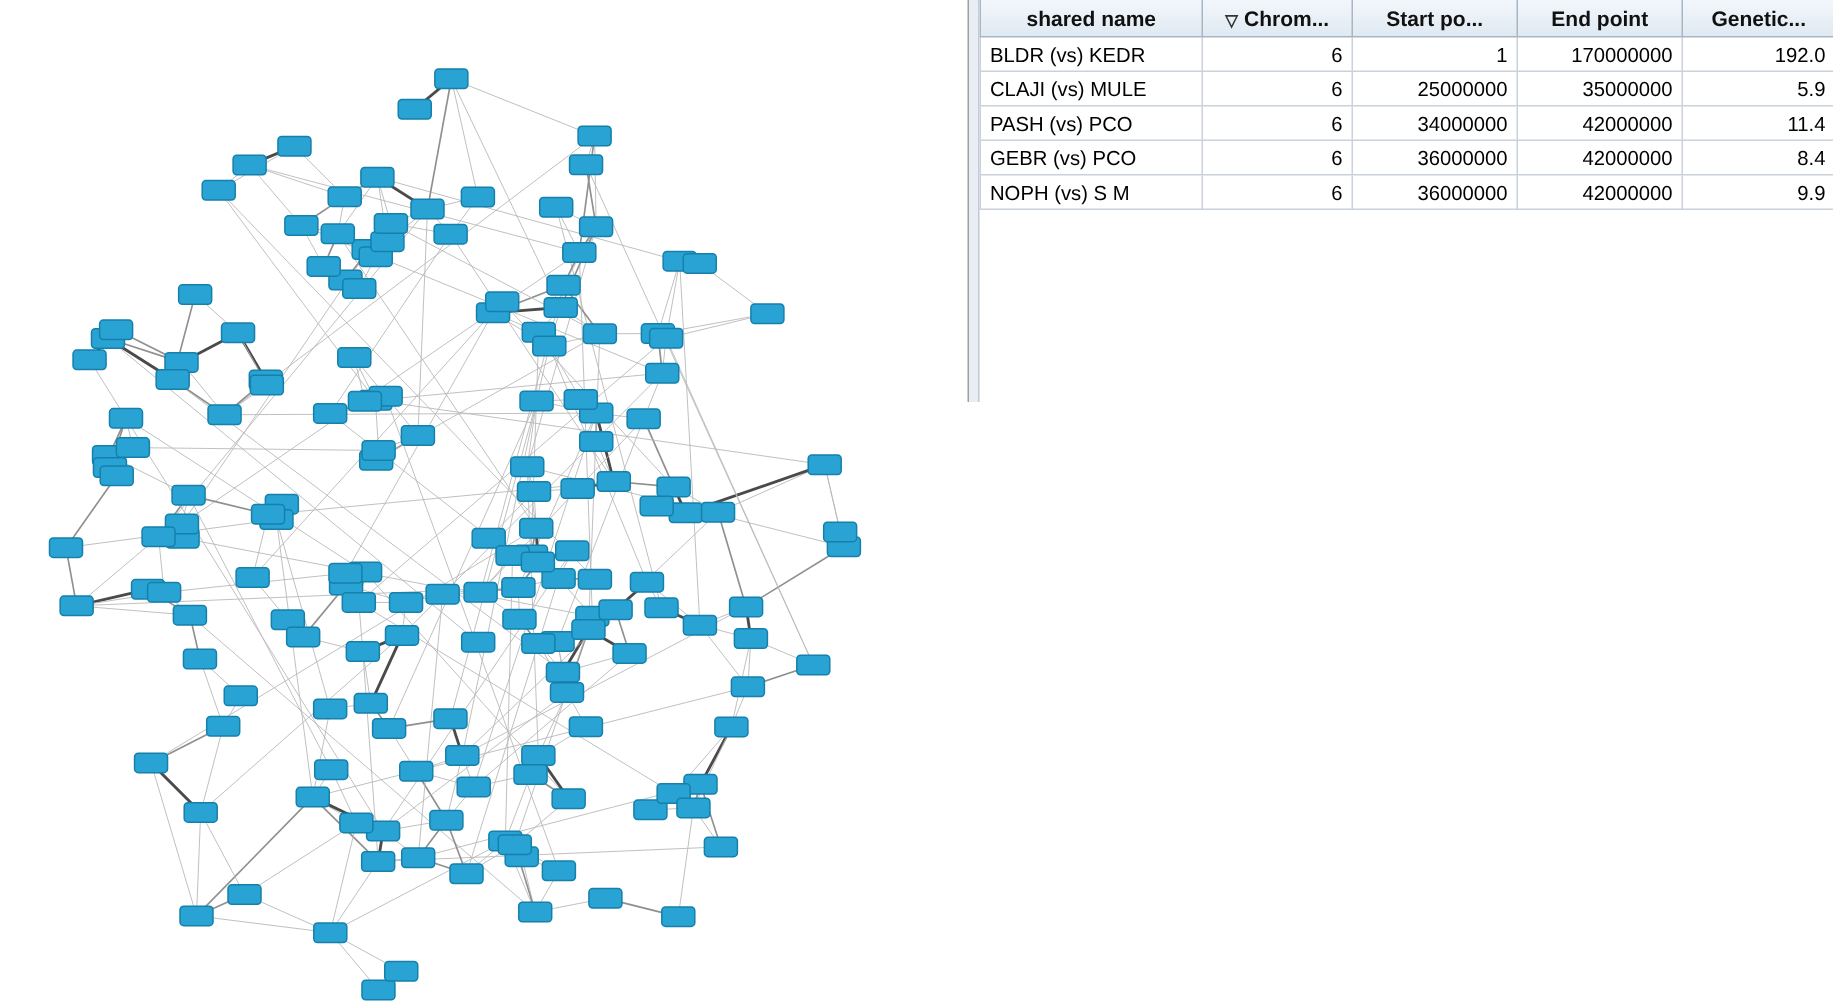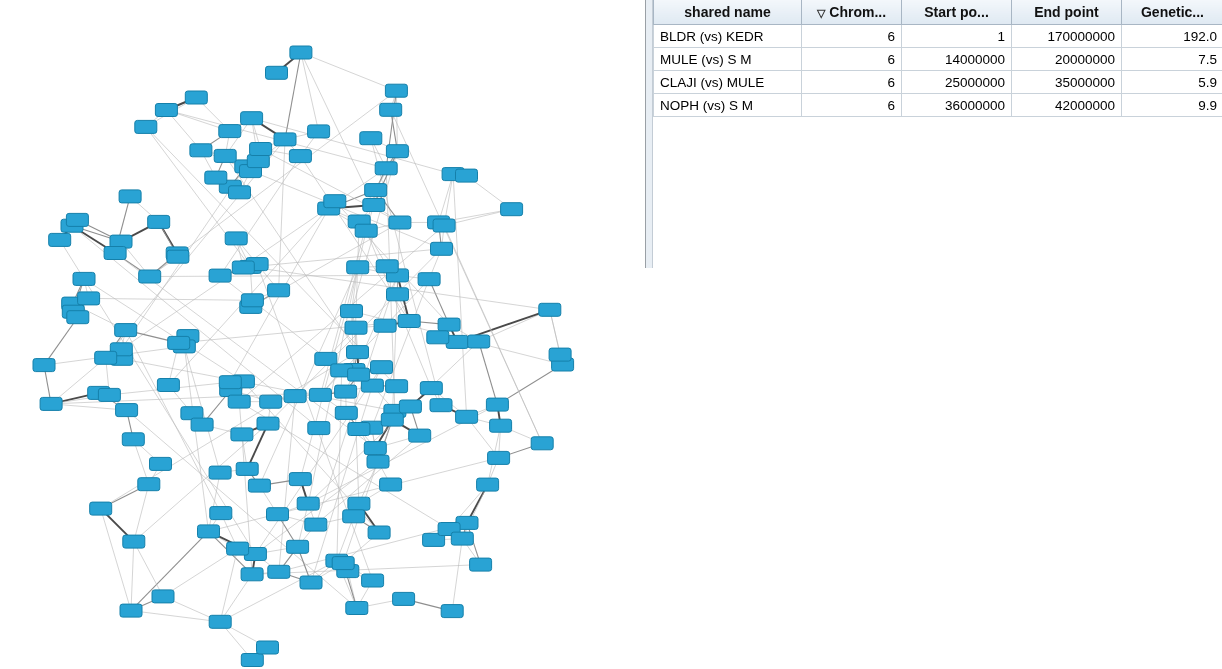--- a/index.html
+++ b/index.html
@@ -712,32 +712,39 @@
           </thead>
           <tbody id="table-body">
               <tr>
                 <td class="txt">BLDR (vs) KEDR</td>
                 <td class="num">6</td>
                 <td class="num">1</td>
                 <td class="num">170000000</td>
                 <td class="num">192.0</td>
               </tr>
               <tr>
-                <td class="txt">MULE (vs) S M</td>
-                <td class="num">6</td>
-                <td class="num">14000000</td>
-                <td class="num">20000000</td>
-                <td class="num">7.5</td>
-              </tr>
-              <tr>
                 <td class="txt">CLAJI (vs) MULE</td>
                 <td class="num">6</td>
                 <td class="num">25000000</td>
                 <td class="num">35000000</td>
                 <td class="num">5.9</td>
+              </tr>
+              <tr>
+                <td class="txt">PASH (vs) PCO</td>
+                <td class="num">6</td>
+                <td class="num">34000000</td>
+                <td class="num">42000000</td>
+                <td class="num">11.4</td>
+              </tr>
+              <tr>
+                <td class="txt">GEBR (vs) PCO</td>
+                <td class="num">6</td>
+                <td class="num">36000000</td>
+                <td class="num">42000000</td>
+                <td class="num">8.4</td>
               </tr>
               <tr>
                 <td class="txt">NOPH (vs) S M</td>
                 <td class="num">6</td>
                 <td class="num">36000000</td>
                 <td class="num">42000000</td>
                 <td class="num">9.9</td>
               </tr>
             </tbody>
         </table>

